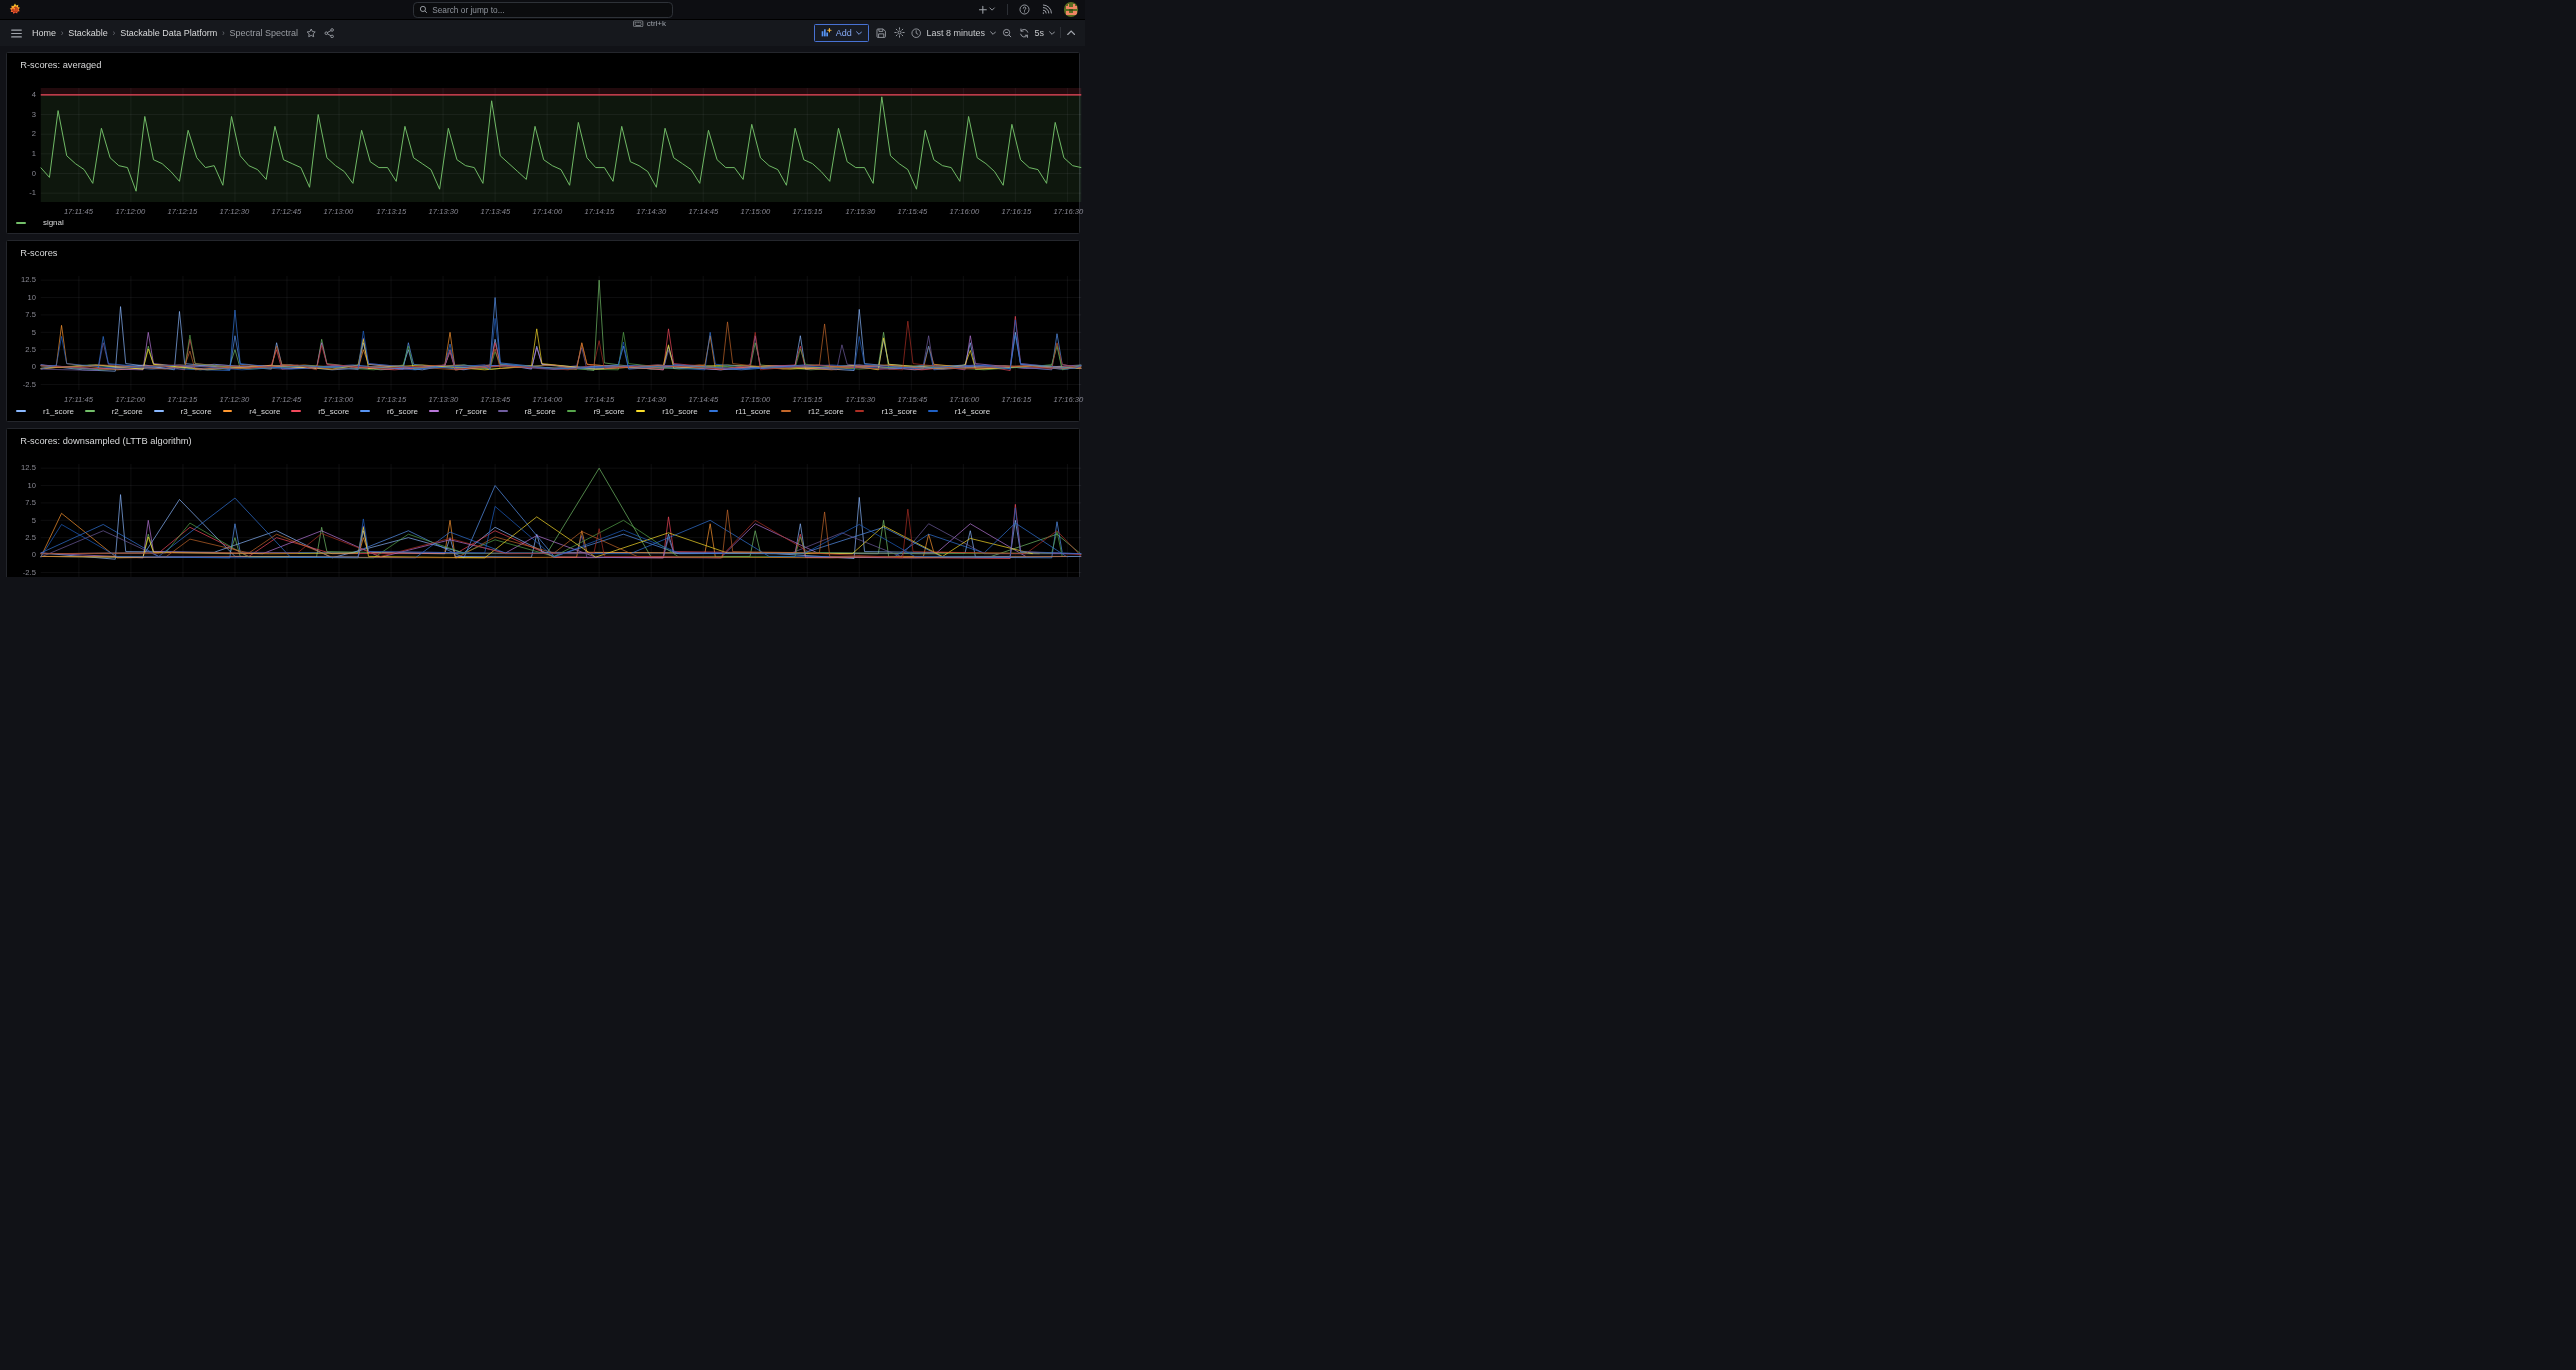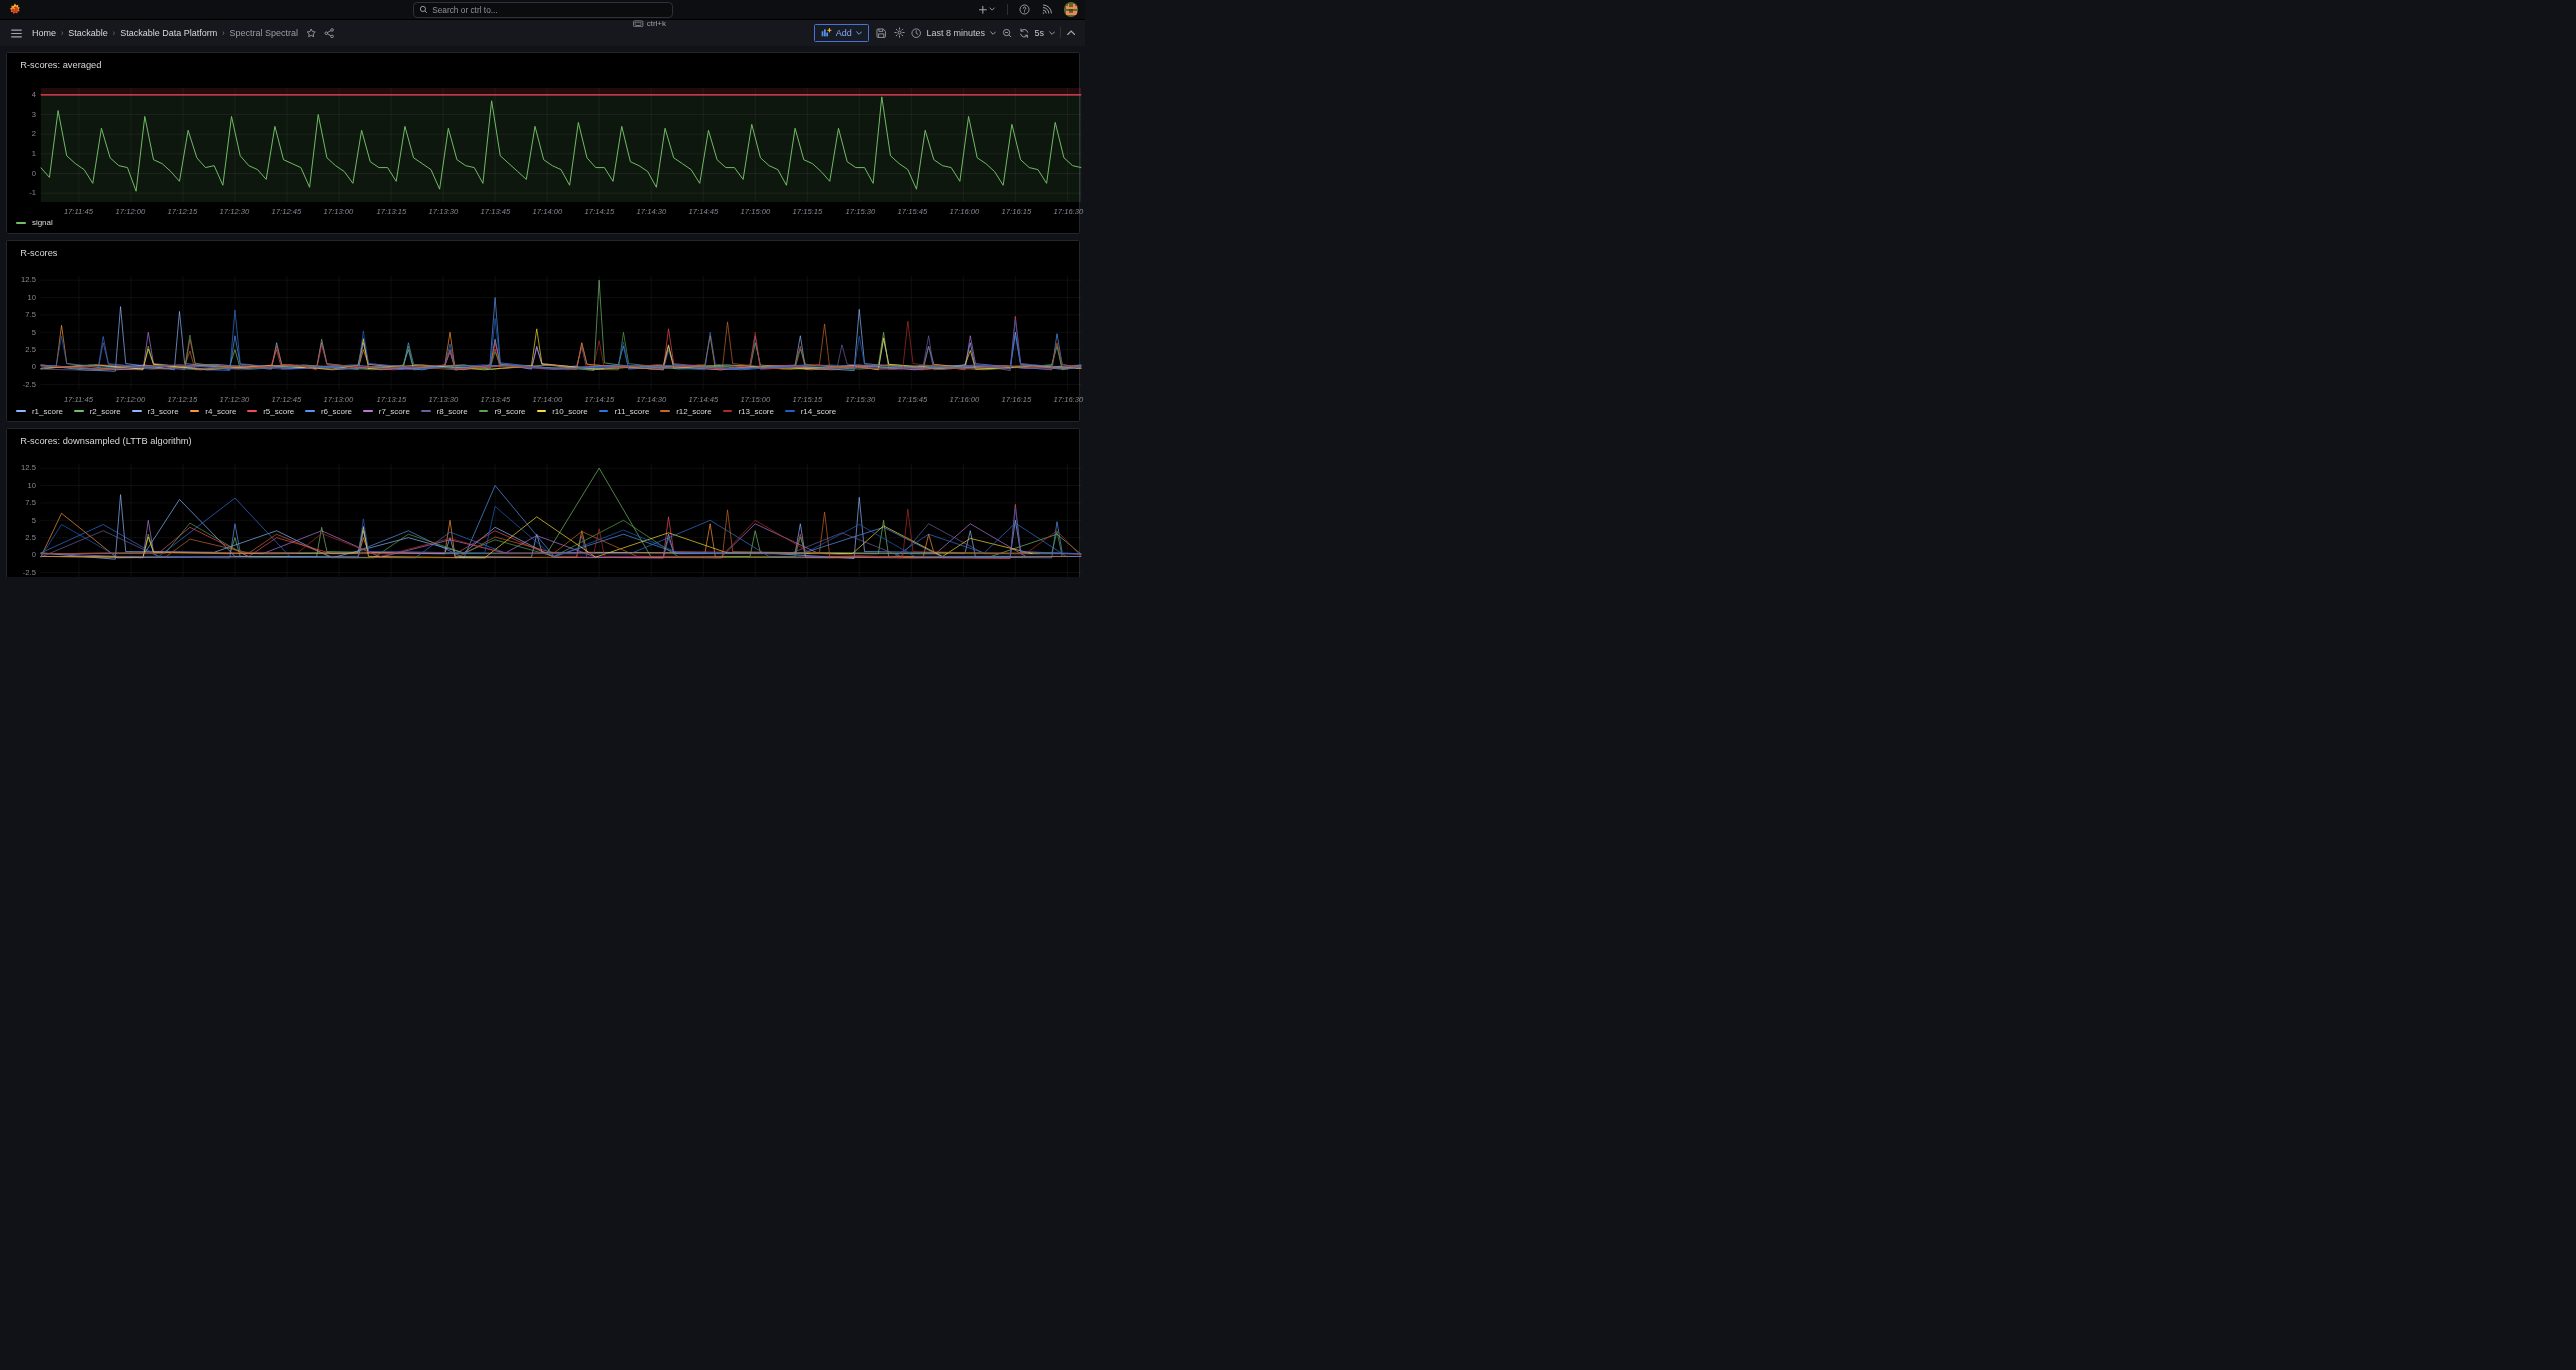--- a/index.html
+++ b/index.html
@@ -41,21 +41,21 @@
   .panel-title { font-size:9.3px; font-weight:500; color:#d8d9da; padding:2.8px 5.5px; cursor:pointer;
     display:inline-block; }
   .plot-wrap { position:relative; margin-left:25.6px; margin-top:15px; width:1042px; }
   .plot-area { position:relative; width:1042px; }
   .ylabel { position:absolute; left:-28px; width:23.5px; text-align:right; font-size:7.6px;
     color:rgba(204,204,220,0.65); }
   .xlabel { position:absolute; width:48px; text-align:center; font-size:7.6px;
     color:rgba(204,204,220,0.65);font-style:italic; }
   .legend { display:flex; flex-wrap:nowrap; gap:11px; margin:16.6px 0 1.4px 1.4px; font-size:8px;
     color:#d8d9da; }
-  .legend-item { display:flex; align-items:center; gap:6px; cursor:pointer; white-space:nowrap; }
+  .legend-item { display:flex; align-items:center; gap:17px; cursor:pointer; white-space:nowrap; }
   .swatch { width:9.7px; height:2.8px; border-radius:1.4px; }
 </style>
 </head>
 <body>
 
 <header class="topbar">
   <svg class="logo" viewBox="0 0 24 24">
     <defs>
         <linearGradient id="gf" x1="0" y1="0" x2="0" y2="1">
       <stop offset="0" stop-color="#FADE2A"></stop>
@@ -67,21 +67,21 @@
     <path fill="none" stroke="#B33018" stroke-width="1.6" d="M12 6.5a4.4 4.4 0 1 1-4.4 4.4 3.4 3.4 0 1 0 3.4-3.4 2.3 2.3 0 1 1-2.3 2.3"></path>
   </svg>
 
   <div class="searchbox">
     <span class="icon">
       <svg width="9" height="9" viewBox="0 0 16 16" fill="none" stroke="currentColor" stroke-width="1.6">
         <circle cx="7" cy="7" r="4.6"></circle>
           <line x1="10.6" y1="10.6" x2="14" y2="14"></line>
       </svg>
     </span>
-    <span class="ph">Search or ctrl to...</span>
+    <span class="ph">Search or jump to...</span>
     <span class="kbd">
       <span class="icon">
         <svg width="10.4" height="7.6" viewBox="0 0 18 12" fill="none" stroke="currentColor" stroke-width="1.2">
           <rect x="1" y="1" width="16" height="10" rx="1.5"></rect>
           <path d="M3.5 4h1M6.5 4h1M9.5 4h1M12.5 4h1M3.5 6.5h1M13.5 6.5h1M5 9h8" stroke-linecap="round"></path>
         </svg>
       </span>
       <span>ctrl+k</span>
     </span>
   </div>

